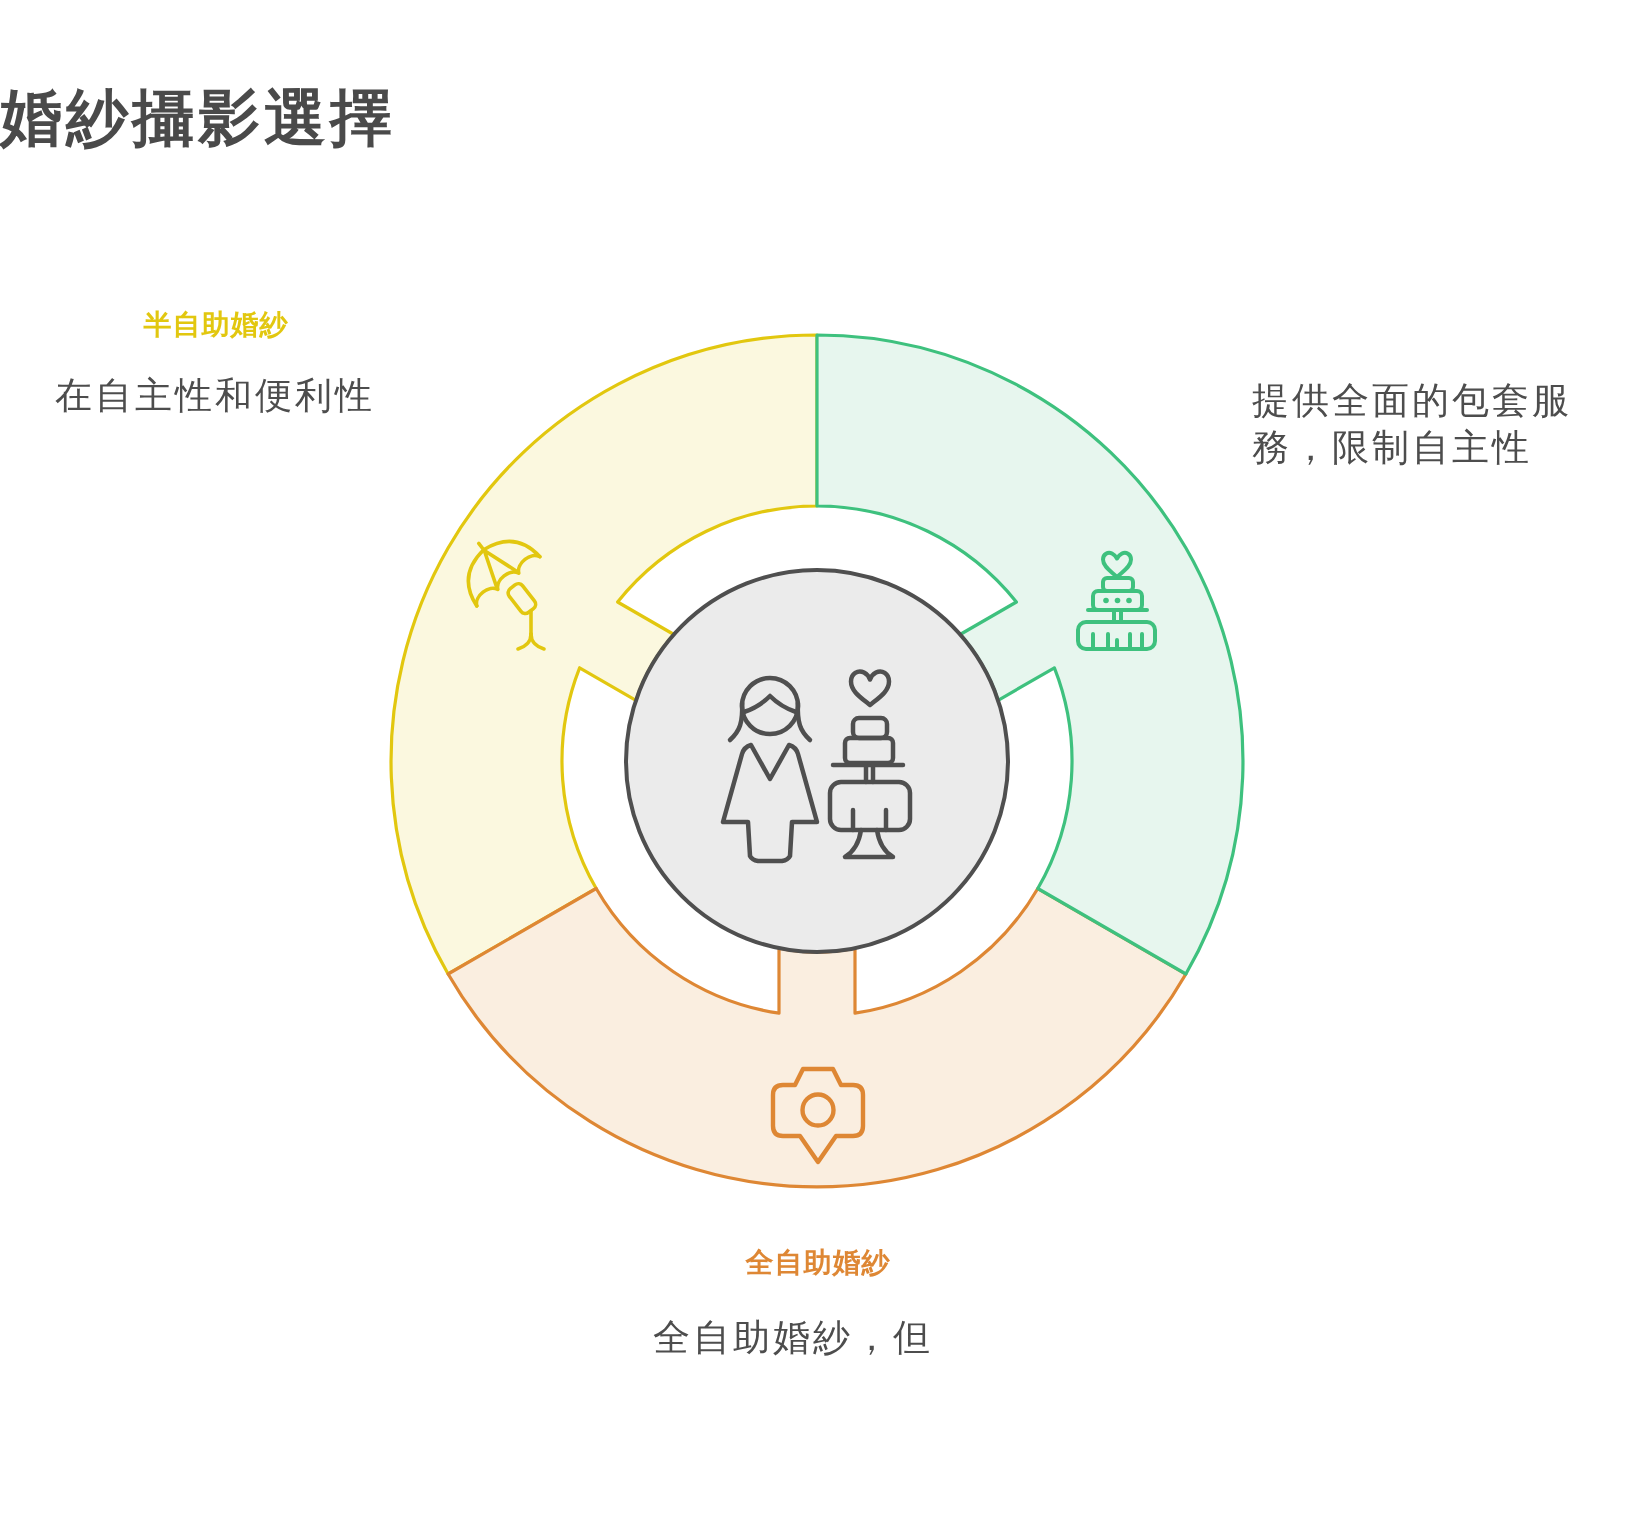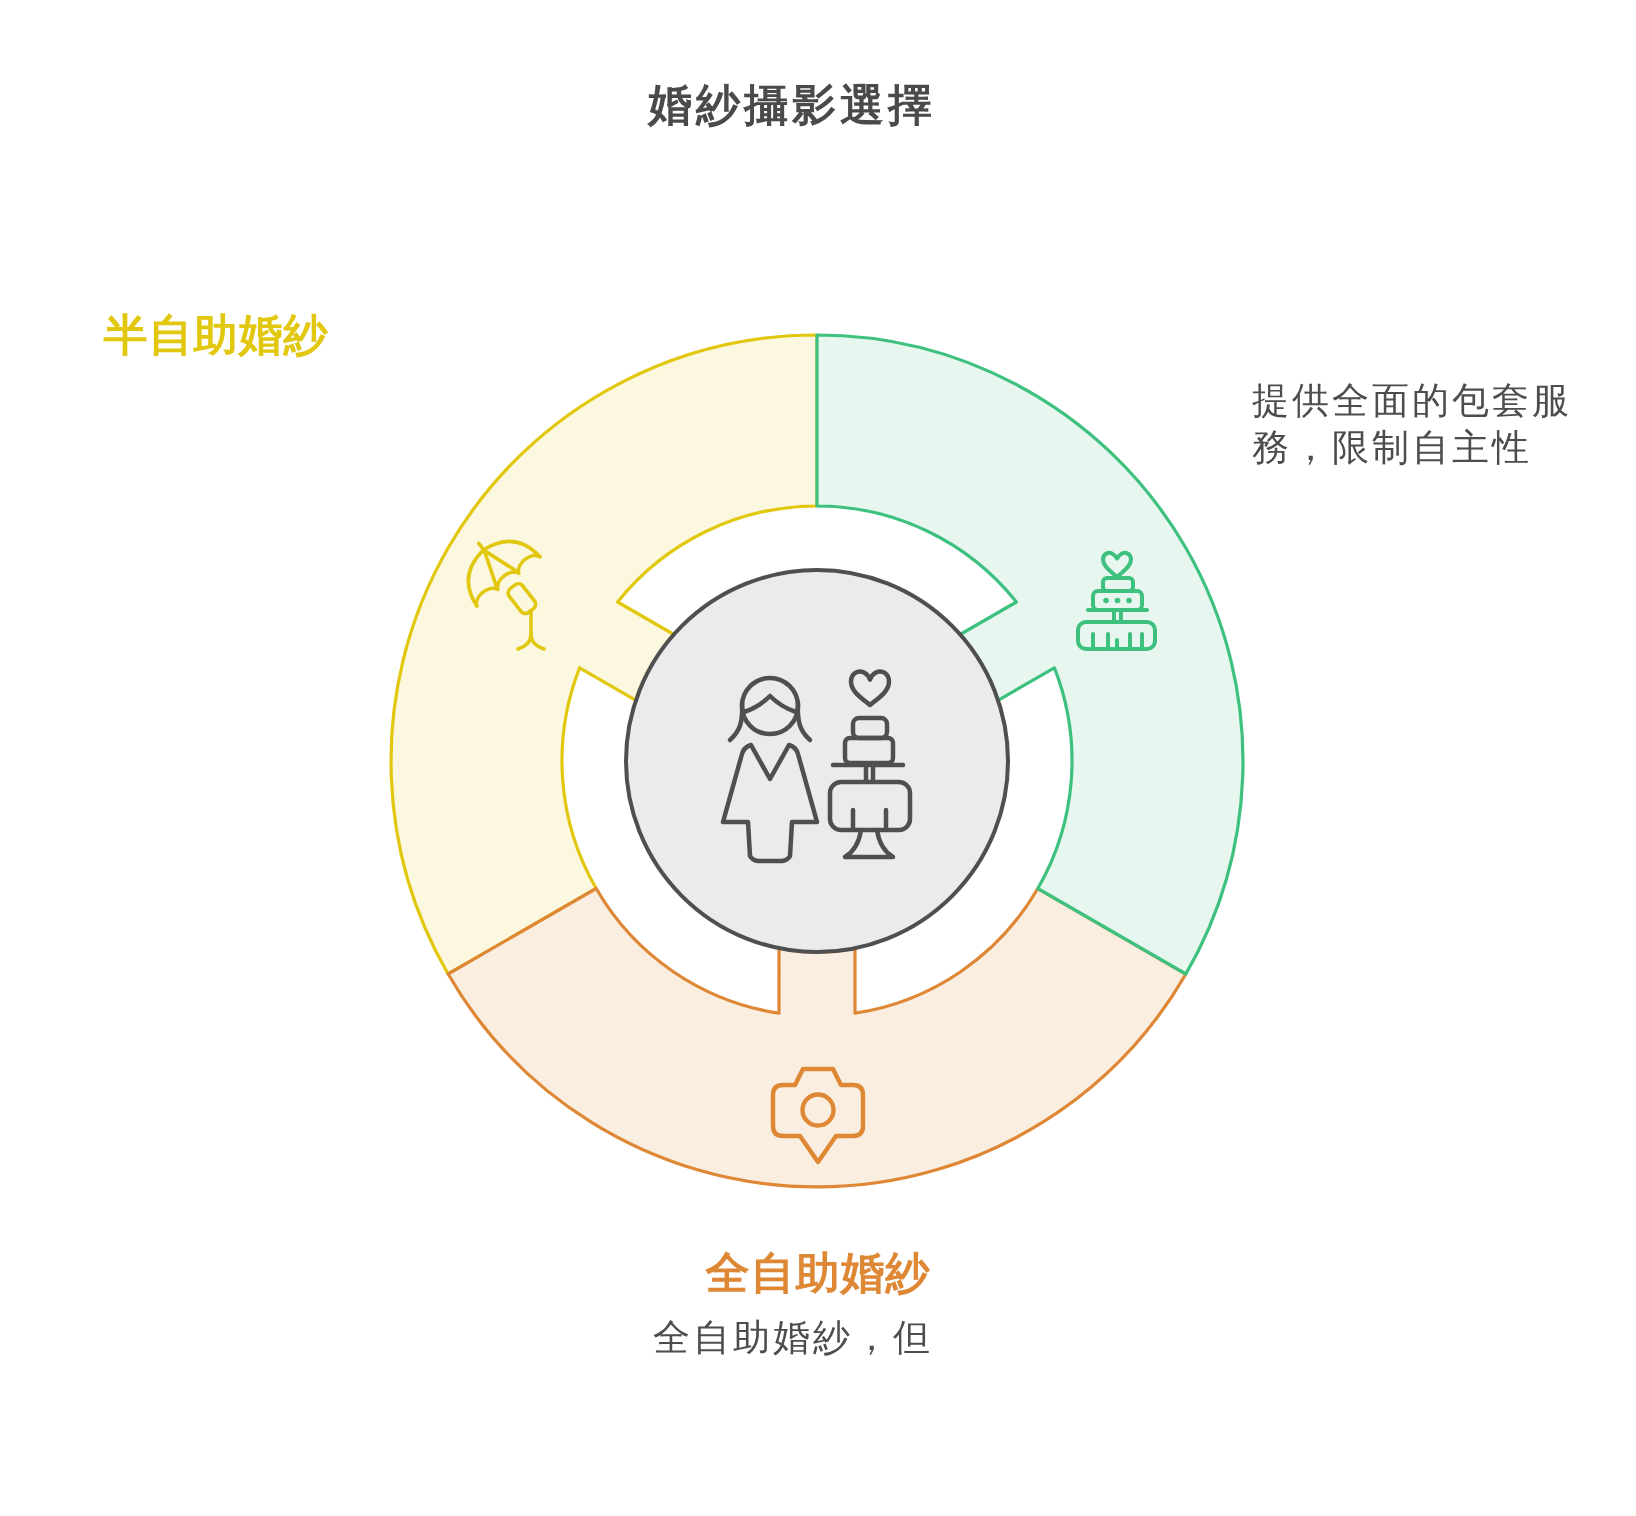--- a/index.html
+++ b/index.html
@@ -5,29 +5,28 @@
   html,body{margin:0;padding:0;background:#ffffff;}
   .canvas{
     position:relative;
     width:1636px;height:1516px;
     background:#ffffff;
     font-family:"Liberation Sans","DejaVu Sans",sans-serif;
     overflow:hidden;
   }
   .title{
     position:absolute;left:0;top:76px;width:1584px;
-    text-align:center;
-    font-size:44px;font-weight:700;letter-spacing:4px;
+    font-size:62px;font-weight:700;letter-spacing:4px;
   }
   .diagram{
     position:absolute;left:0;top:0;width:1636px;height:1516px;
   }
   .section-label{
     position:absolute;width:322px;text-align:center;
-    font-size:44px;font-weight:700;letter-spacing:1px;
+    font-size:28px;font-weight:700;letter-spacing:1px;
   }
   .section-desc{
     position:absolute;
     font-size:37px;line-height:47px;letter-spacing:3px;
     text-align:left;white-space:nowrap;
   }
   #label-semi{left:55px;top:306px;}
   #desc-semi{left:55px;top:372px;}
   #label-trad{left:1252px;top:306px;}
   #desc-trad{left:1252px;top:377px;}
@@ -99,20 +98,21 @@
       <path d="M 833 765 L 903 765"></path>
       <path d="M 866 765 L 866 782 M 873 765 L 873 782"></path>
       <rect x="830" y="782" width="80" height="48" rx="11"></rect>
       <path d="M 853 810 L 853 830 M 886 810 L 886 830"></path>
       <path d="M 861 830 C 859 844 853 852 845 857 L 893 857 C 885 852 879 844 877 830"></path>
     </g>
   </svg>
 
   <div class="section-label" id="label-semi" style="color: rgb(226, 199, 15);">半自助婚紗</div>
   <div class="section-desc" id="desc-semi" style="color: rgb(77, 77, 77);">
+    <div>在自主性和便利性</div>
   </div>
 
   <div class="section-desc" id="desc-trad" style="color: rgb(77, 77, 77);">
     <div>提供全面的包套服</div>
     <div>務，限制自主性</div>
   </div>
 
   <div class="section-label" id="label-full" style="color: rgb(222, 135, 52); text-align: center;">全自助婚紗</div>
   <div class="section-desc" id="desc-full" style="color: rgb(77, 77, 77);">
     <div>全自助婚紗，但</div>

